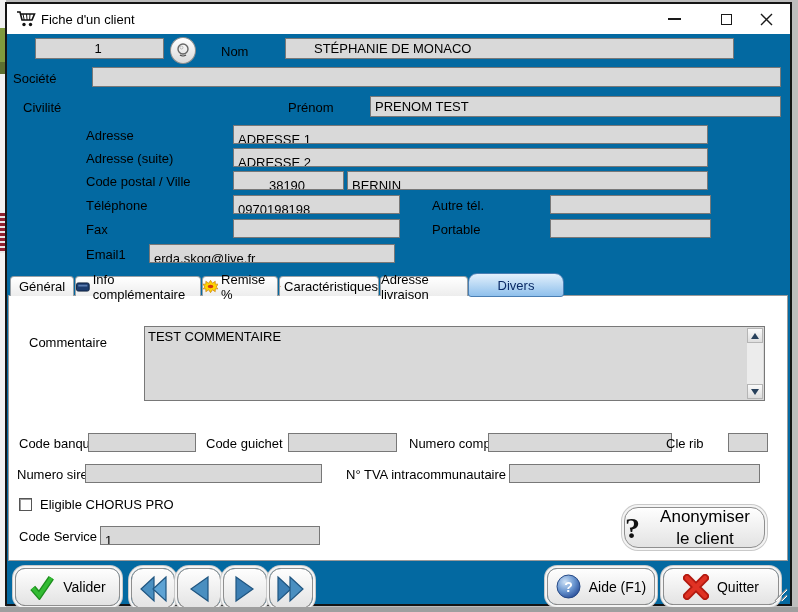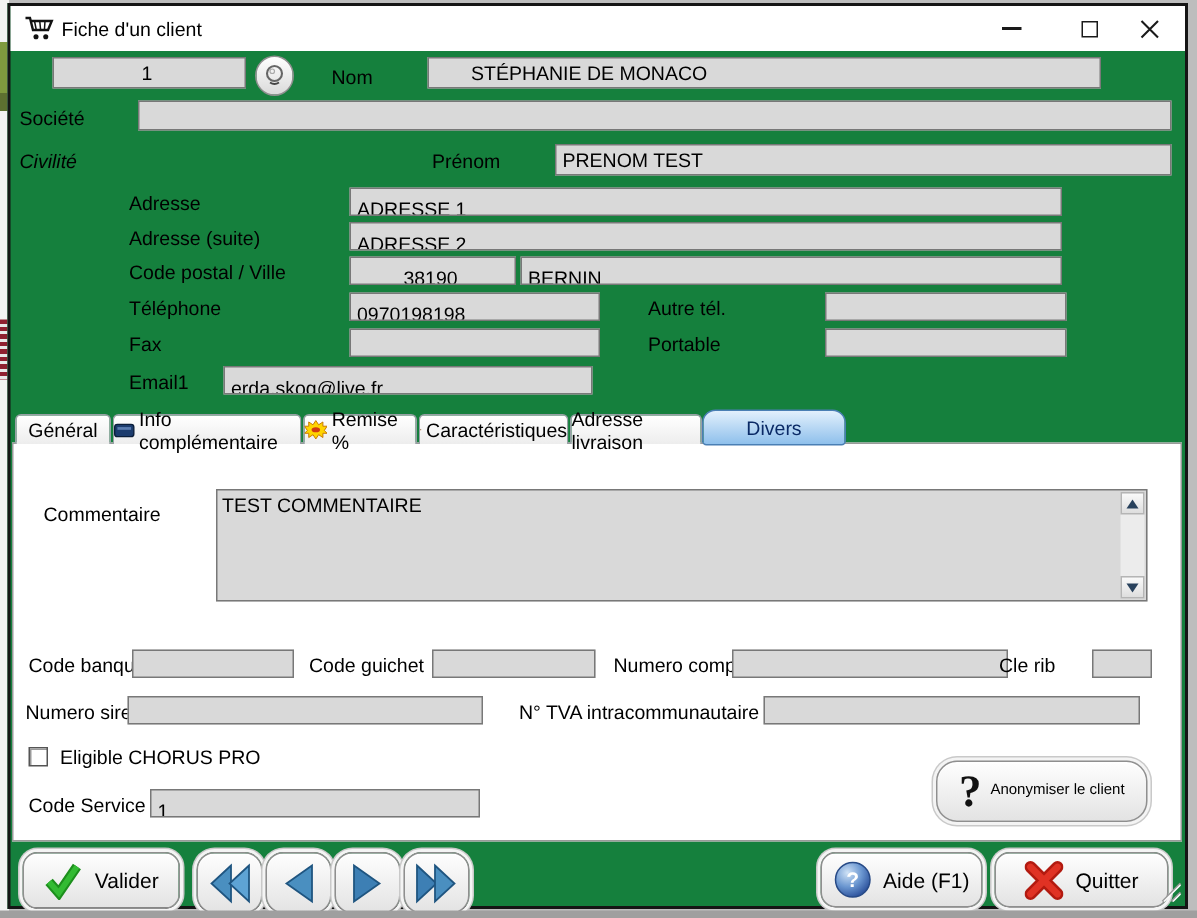--- a/index.html
+++ b/index.html
@@ -2,21 +2,21 @@
 <html><head>
 <meta charset="utf-8">
 <style>
   html,body{margin:0;padding:0;background:#c9c9c9;}
   .stage{position:relative;width:798px;height:612px;background:#bdbdbd;overflow:hidden;
          font-family:"Liberation Sans",sans-serif;-webkit-font-smoothing:antialiased;}
   
   .edge-strip{position:absolute;left:0;top:0;width:6px;height:612px;background:#f2f2f2;}
   .edge-strip .blob{position:absolute;left:0;width:5px;}
 
-  .window{position:absolute;left:5px;top:2px;width:787px;height:604px;background:#15803d;
+  .window{position:absolute;left:5px;top:2px;width:787px;height:604px;background:#0369a1;
           border:2px solid #151515;box-sizing:border-box;}
 
   
   .titlebar{position:absolute;left:0;top:0;width:100%;height:30px;background:#ffffff;}
   .title-icon{position:absolute;left:9px;top:6px;width:20px;height:18px;}
   .title-text{position:absolute;left:34px;top:8px;font-size:13px;color:#000;}
   .win-btn{position:absolute;top:0;width:44px;height:30px;display:flex;align-items:center;justify-content:center;}
   .min-glyph{width:13px;height:0;border-top:2px solid #1a1a1a;}
   .max-glyph{width:11px;height:11px;border:1.5px solid #1a1a1a;box-sizing:border-box;}
 
@@ -56,21 +56,21 @@
 
   
   .checkbox{position:absolute;width:13px;height:13px;background:#ffffff;border:1px solid #555;
        box-shadow:inset 1px 1px 0 #9a9a9a;box-sizing:border-box;}
 
   
   .btn{position:absolute;box-sizing:border-box;background:linear-gradient(#fefefe,#e3e3e3);
        border:1px solid #8f8f8f;border-radius:10px;box-shadow:0 0 0 2px #f4f4f4, 0 0 0 3px #c9c9c9, inset 0 1px 0 #fff;
        display:flex;align-items:center;justify-content:center;gap:8px;font-size:14px;color:#000;}
   .btn .big-q{font-size:30px;font-weight:bold;font-family:"Liberation Serif",serif;color:#111;line-height:1;}
-  .btn .two-line{font-size:10px;line-height:1.25;text-align:center;}
+  .btn .two-line{font-size:17px;line-height:1.25;text-align:center;}
   .nav-btn{border-radius:12px;}
 
   .resize-grip{position:absolute;right:2px;bottom:2px;}
 
   .footer-bottom{position:absolute;left:0;right:0;bottom:0;height:5px;background:#9f9f9f;}
 </style>
 </head>
 <body>
 
 <div class="stage">
@@ -111,21 +111,21 @@
         <circle cx="6.5" cy="5.5" r="1.5" fill="none" stroke="#aaa" stroke-width="0.8"></circle>
         <path d="M5 13 q3 2 6 0" fill="none" stroke="#444" stroke-width="1.2"></path>
       </svg>
     </div>
     <span class="lbl" style="left:214px;top:40px;">Nom</span>
     <div class="fld" style="left:278px;top:34px;width:449px;padding-left:28px;">STÉPHANIE DE MONACO</div>
 
     <span class="lbl" style="left:6px;top:67px;">Société</span>
     <div class="fld" style="left:85px;top:63px;width:689px;height:20px;"></div>
 
-    <span class="lbl" style="left:6px;top:96px;font-style:italic;">Civilité</span>
+    <span class="lbl" style="left:16px;top:96px;">Civilité</span>
     <span class="lbl" style="left:281px;top:96px;">Prénom</span>
     <div class="fld" style="left:363px;top:92px;width:411px;">PRENOM TEST</div>
 
     <span class="lbl" style="left:79px;top:124px;">Adresse</span>
     <div class="fld h19" style="left:226px;top:121px;width:475px;">ADRESSE 1</div>
 
     <span class="lbl" style="left:79px;top:147px;">Adresse (suite)</span>
     <div class="fld h19" style="left:226px;top:144px;width:475px;">ADRESSE 2</div>
 
     <span class="lbl" style="left:79px;top:170px;">Code postal / Ville</span>

